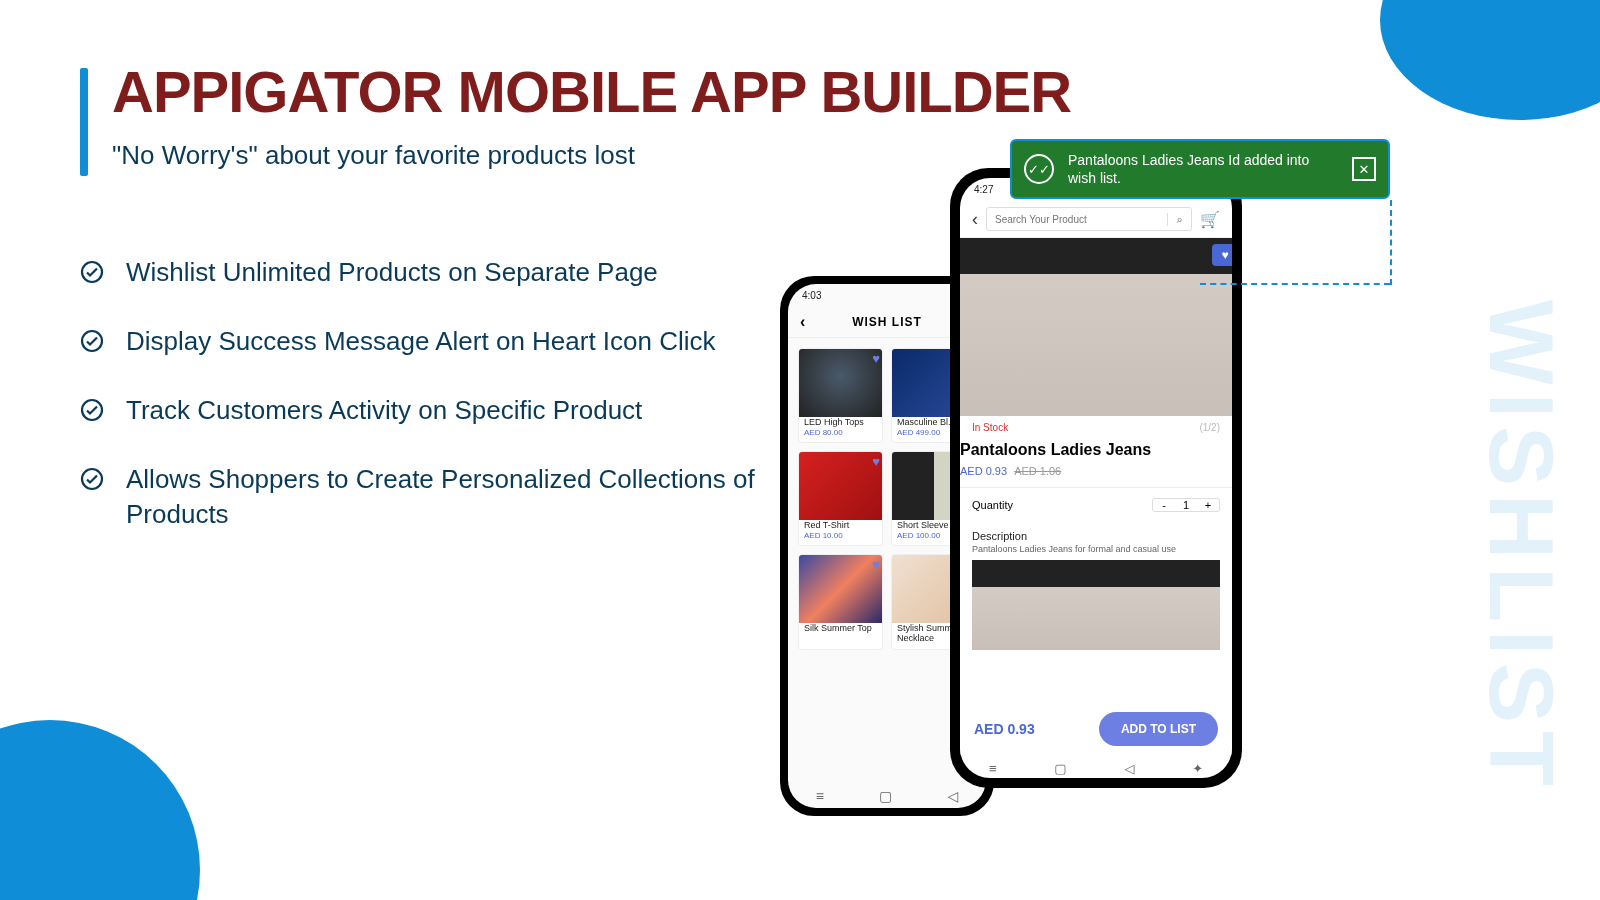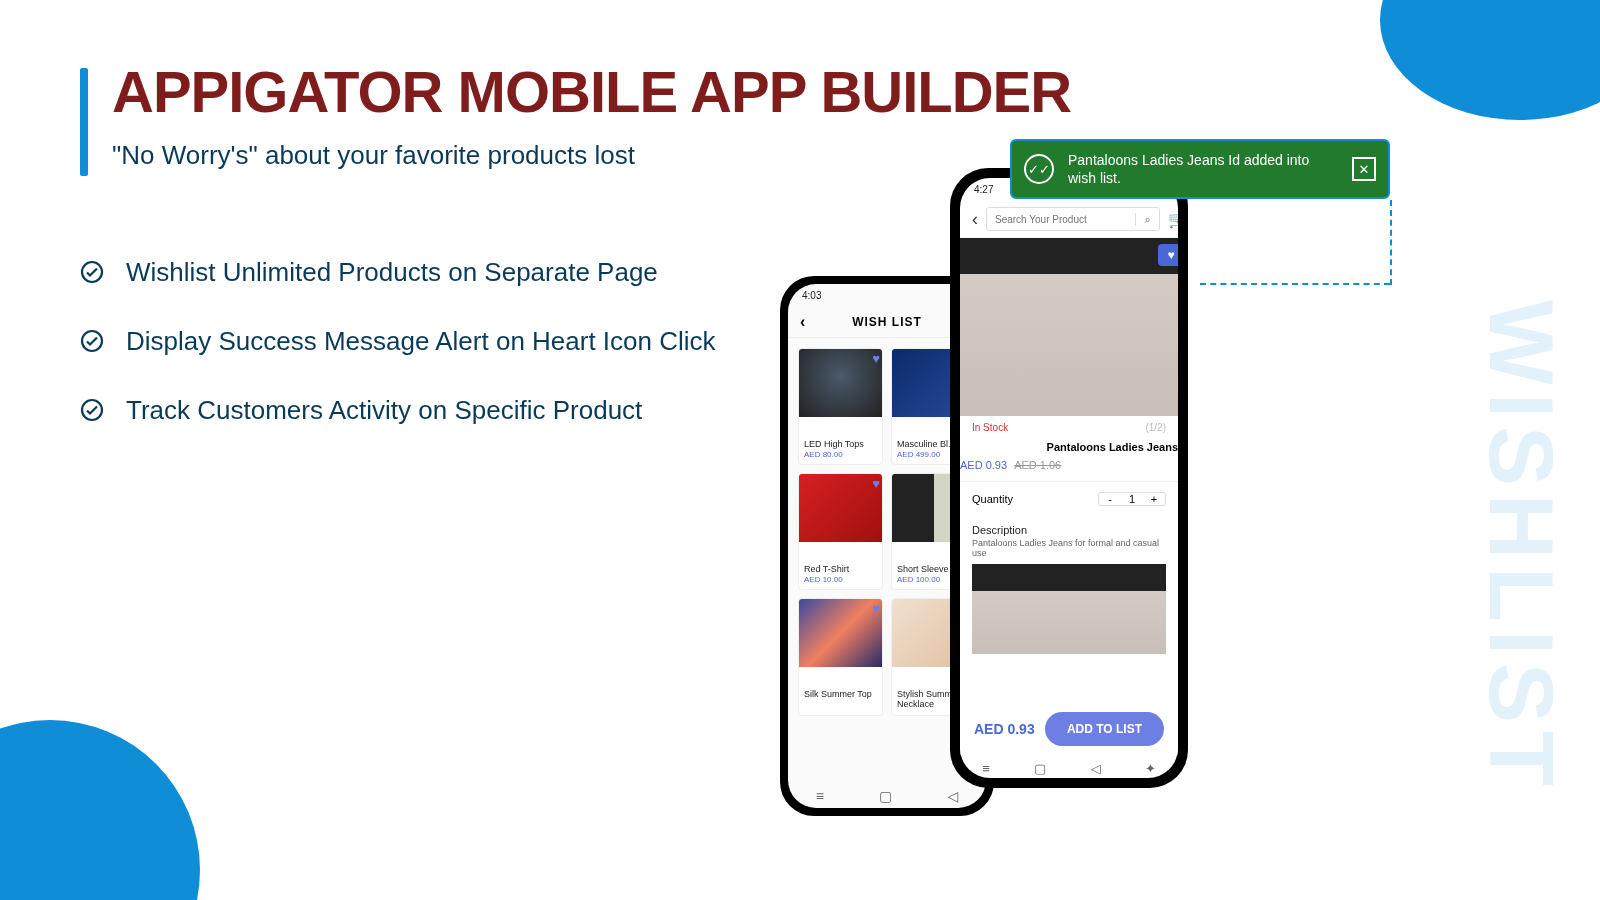--- a/index.html
+++ b/index.html
@@ -10,44 +10,44 @@
 .title{position:absolute;left:112px;top:58px;font-size:58px;font-weight:900;color:#7f1d1d;letter-spacing:-1px;font-family:Arial Black,Arial,sans-serif}
 .subtitle{position:absolute;left:112px;top:140px;font-size:26px;color:#0a3a5a}
 .features{position:absolute;left:80px;top:255px;width:680px}
 .feature{display:flex;align-items:flex-start;gap:22px;margin-bottom:34px}
 .check-ico{flex:0 0 24px;width:24px;height:24px;margin-top:5px}
 .check-ico svg{width:24px;height:24px}
 .feature-text{font-size:26px;color:#0a3a5a;line-height:1.35}
 .wishlist-vtext{position:absolute;right:28px;top:300px;font-size:90px;font-weight:800;color:rgba(15,141,214,0.12);writing-mode:vertical-rl;letter-spacing:8px;font-family:Arial Black,Arial,sans-serif}
 .phone1{position:absolute;left:780px;top:276px;width:214px;height:540px;background:#000;border-radius:34px;padding:8px}
 .phone1-screen{width:100%;height:100%;background:#fafafa;border-radius:28px;overflow:hidden;position:relative}
-.phone2{position:absolute;left:950px;top:168px;width:238px;height:620px;background:#000;border-radius:38px;padding:10px}
+.phone2{position:absolute;left:950px;top:168px;width:292px;height:620px;background:#000;border-radius:38px;padding:10px}
 .phone2-screen{width:100%;height:100%;background:#fff;border-radius:30px;overflow:hidden;position:relative}
 .status-bar{display:flex;justify-content:space-between;align-items:center;padding:6px 14px;font-size:10px;color:#222}
 .wl-header{display:flex;align-items:center;justify-content:center;position:relative;padding:8px 0;font-size:12px;font-weight:600;letter-spacing:1px;border-bottom:1px solid #eee}
 .wl-back{position:absolute;left:12px;font-size:16px}
 .wl-grid{display:grid;grid-template-columns:1fr 1fr;gap:8px;padding:10px 10px 0}
 .wl-card{background:#fff;border:1px solid #eee;border-radius:4px;overflow:hidden;position:relative}
 .wl-img{width:100%;height:68px;background:linear-gradient(135deg,#ccc,#888);display:flex;align-items:center;justify-content:center}
 .wl-heart{position:absolute;top:2px;right:2px;color:#6d7fe3;font-size:13px}
-.wl-name{font-size:9px;padding:22px 5px 1px;color:#222}
+.wl-name{font-size:9px;padding:0 5px 1px;color:#222}
 .wl-price{font-size:8px;padding:0 5px 5px;color:#4a67d6}
 .nav-bottom{position:absolute;bottom:4px;left:0;right:0;display:flex;justify-content:space-around;font-size:14px;color:#666}
 .p2-top-row{display:flex;align-items:center;gap:8px;padding:6px 12px;border-bottom:1px solid #f0f0f0}
 .p2-back{font-size:18px;color:#333}
 .p2-search{flex:1;display:flex;align-items:center;border:1px solid #ddd;border-radius:3px;height:24px}
 .p2-search input{flex:1;border:none;font-size:10px;padding:0 8px;outline:none;background:transparent}
 .p2-search-btn{width:24px;text-align:center;border-left:1px solid #ddd;font-size:11px;color:#666}
 .p2-cart{font-size:16px}
 .p2-product-img{height:178px;background:linear-gradient(180deg,#222 0%,#222 20%,#d4ccc4 20%,#c8c0b8 100%);position:relative}
 .p2-fav{position:absolute;top:6px;right:-6px;width:26px;height:22px;background:#4a67d6;border-radius:4px 0 0 4px;display:flex;align-items:center;justify-content:center;color:#fff;font-size:12px}
 .p2-stock-row{display:flex;justify-content:space-between;align-items:flex-start;padding:6px 12px;font-size:10px}
 .instock{color:#d83030}
 .imgcount{color:#bbb}
-.p2-name{text-align:right;font-size:11px;font-weight:700;padding:2px 0}
+.p2-name{text-align:left;font-size:16px;font-weight:700;padding:2px 0}
 .p2-price-row{text-align:left;padding:4px 0 10px;font-size:11px}
 .p2-price{color:#4a67d6}
 .p2-oldprice{color:#999;text-decoration:line-through;margin-left:4px}
 .p2-qty-row{display:flex;justify-content:space-between;align-items:center;padding:10px 12px;border-top:1px solid #eee;font-size:11px}
 .p2-qty-ctrl{display:flex;align-items:center;border:1px solid #ddd;border-radius:3px}
 .p2-qty-ctrl span{width:22px;text-align:center;font-size:11px}
 .p2-desc-h{padding:8px 12px 2px;font-size:11px;color:#222}
 .p2-desc-t{padding:0 12px 6px;font-size:9px;color:#666}
 .p2-desc-img{margin:0 12px;height:90px;background:linear-gradient(180deg,#222 0%,#222 30%,#d4ccc4 30%,#c8c0b8 100%)}
 .p2-bottom{position:absolute;bottom:22px;left:0;right:0;display:flex;justify-content:space-between;align-items:center;padding:10px 14px;background:#fff}
@@ -92,20 +92,27 @@
         </svg></div>
     <div class="feature-text">Display Success Message Alert on Heart Icon Click</div>
   </div>
   <div class="feature">
     <div class="check-ico"><svg viewBox="0 0 24 24" fill="none" stroke="#0a3a5a" stroke-width="2.2">
           <circle cx="12" cy="12" r="10"></circle>
           <path d="M7 12.5l3 3 7-7"></path>
         </svg></div>
     <div class="feature-text">Track Customers Activity on Specific Product</div>
   </div>
+  <div class="feature">
+    <div class="check-ico"><svg viewBox="0 0 24 24" fill="none" stroke="#0a3a5a" stroke-width="2.2">
+          <circle cx="12" cy="12" r="10"></circle>
+          <path d="M7 12.5l3 3 7-7"></path>
+        </svg></div>
+    <div class="feature-text">Allows Shoppers to Create Personalized Collections of Products</div>
+  </div>
 </div>
 
 <div class="wishlist-vtext">WISHLIST</div>
 
 <div class="phone1">
   <div class="phone1-screen">
     <div class="status-bar">
       <span>4:03</span>
       <span>◉ ▮</span>
     </div>

